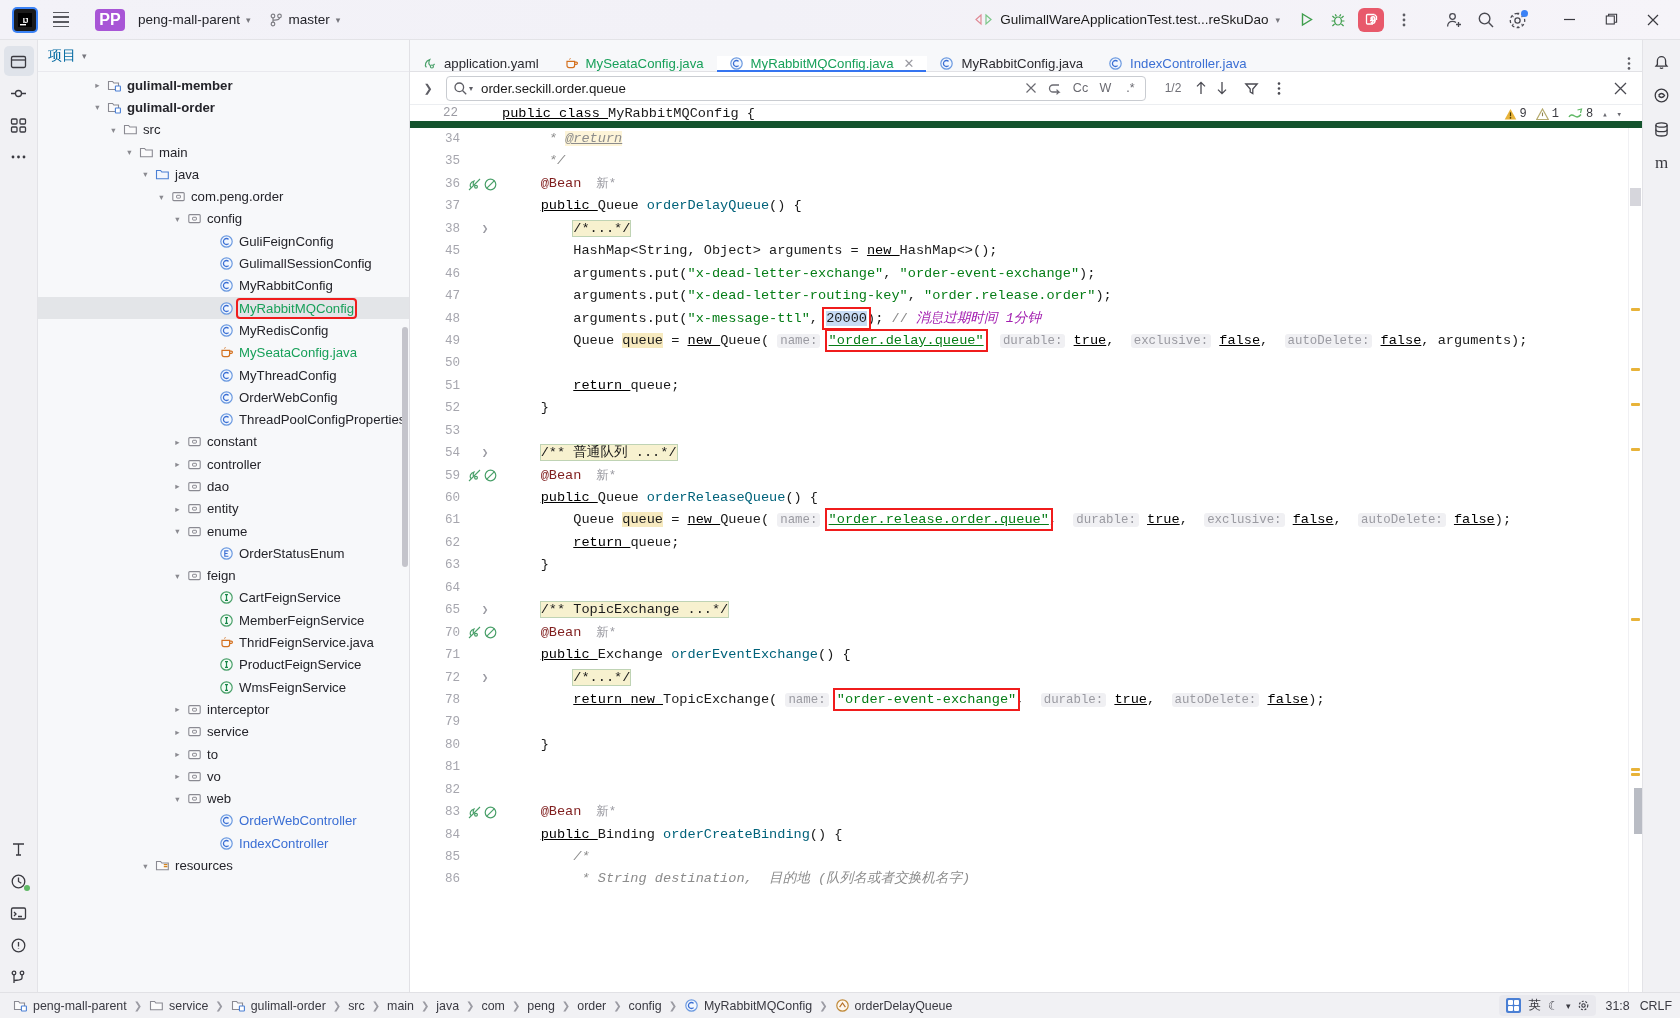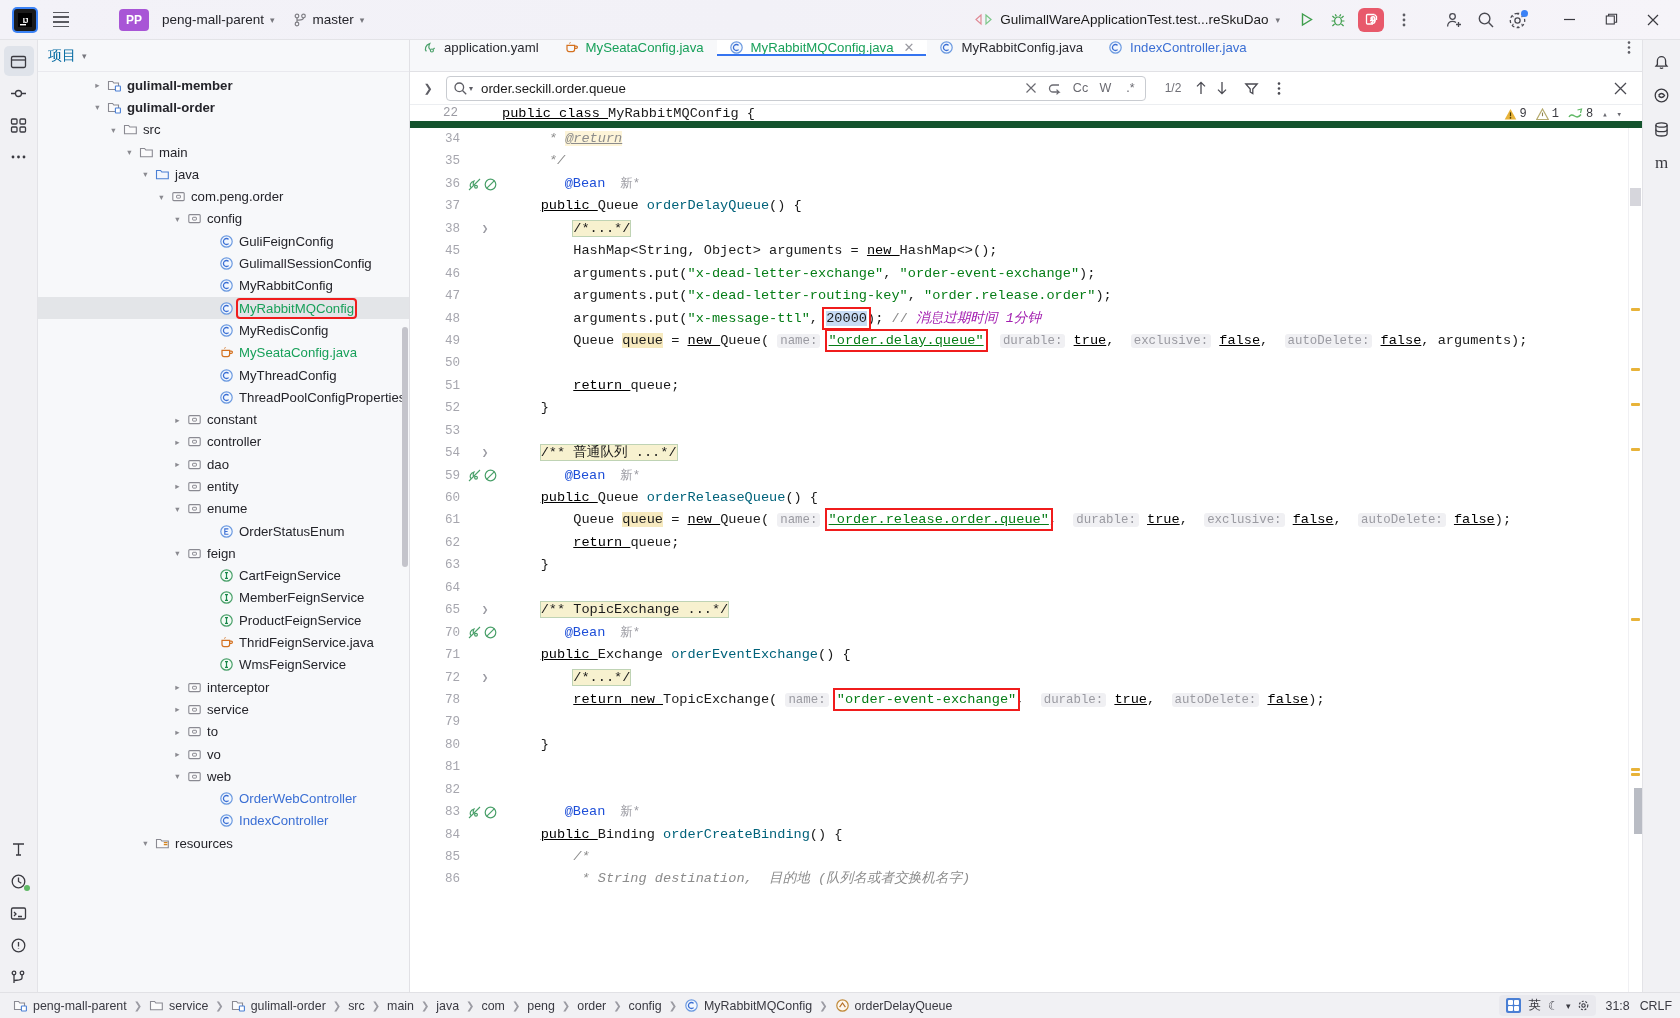--- a/index.html
+++ b/index.html
@@ -22,21 +22,21 @@
   .ij-logo {
     width:22px;height:22px;margin:0 8px 0 6px;border-radius:3px;
     background:#1a1a1a; color:#fff; display:flex; align-items:center; justify-content:center;
     font-size:10px; font-weight:bold; letter-spacing:-1px;
     box-shadow:0 0 0 2px #3b82f6;
   }
   .burger { width:26px;height:26px;display:flex;flex-direction:column;justify-content:center;gap:3px;align-items:center;margin-right:10px;cursor:pointer;border-radius:4px;}
   .burger i { display:block; width:16px; height:1.6px; background:#5a5a60; }
   .proj-badge {
     width:30px;height:22px;border-radius:4px;background:#a855d6;color:#fff;
-    font-size:12px;font-weight:bold;display:flex;align-items:center;justify-content:center;margin-right:7px;margin-left:24px;
+    font-size:16px;font-weight:bold;display:flex;align-items:center;justify-content:center;margin-right:7px;
   }
   .tb-item { display:flex;align-items:center;gap:6px;padding:3px 7px;border-radius:5px;cursor:pointer;font-size:13.5px;color:#24242a;}
   .chev { font-size:9px; color:#77777e; }
   .branch-icon{width:14px;height:14px;opacity:.75;}
   .tb-spacer{flex:1;}
   .run-config{display:flex;align-items:center;gap:7px;padding:3px 8px;border-radius:5px;cursor:pointer;font-size:13.5px;}
   .icon-btn{width:28px;height:28px;display:flex;align-items:center;justify-content:center;border-radius:5px;cursor:pointer;}
   .redbadge{
     width:26px;height:24px;border-radius:6px;background:#e8596b;color:#fff;
     display:flex;align-items:center;justify-content:center;cursor:pointer;margin:0 2px;position:relative;
@@ -75,21 +75,21 @@
   .ticon{width:18px;flex:0 0 18px;display:flex;align-items:center;justify-content:center;margin-right:4px;}
   .tlabel{color:#24242a;}
   .tlabel.bold{font-weight:bold;}
   .tlabel.green{color:#18a05a;}
   .tlabel.blue{color:#3b6fd4;}
   .redbox{outline:2.5px solid #f01c1c;outline-offset:1px;border-radius:1px;}
   .scrollthumb{position:absolute;right:1px;width:6px;border-radius:3px;background:#c4c4cb;}
 
   
   .editor{flex:1;display:flex;flex-direction:column;min-width:0;background:#fff;}
-  .tabbar{height:32px;flex:0 0 32px;display:flex;align-items:flex-start;background:#f7f8fa;border-bottom:1px solid #e1e1e5;}
+  .tabbar{height:32px;flex:0 0 32px;display:flex;align-items:flex-end;background:#f7f8fa;border-bottom:1px solid #e1e1e5;}
   .etab{display:flex;align-items:center;gap:7px;padding:0 12px;font-size:13.2px;cursor:pointer;position:relative;color:#2a2a30;border-right:1px solid transparent;}
   .etab.active{background:#fff;}
   .etab.active:after{content:"";position:absolute;left:0;right:0;bottom:-1px;height:2.5px;background:#3574f0;}
   .etab .tx{white-space:nowrap;}
   .etab .tx.green{color:#18a05a;}
   .etab .tx.blue{color:#3b6fd4;}
   .etab .xc{font-size:13px;color:#9a9aa1;margin-left:3px;}
   .tabbar .fill{flex:1;}
   .tabmore{width:26px;display:flex;align-items:center;justify-content:center;color:#5d5d64;cursor:pointer;}
 
@@ -126,21 +126,21 @@
   .fold{width:34px;flex:0 0 34px;font-family:"Liberation Mono",monospace;font-size:11px;color:#9b9ba3;padding-top:0;}
   .fline{height:22.45px;line-height:22.45px;text-align:center;cursor:pointer;}
   .code{flex:1;font-family:"Liberation Mono",monospace;font-size:13.6px;line-height:22.45px;white-space:pre;padding-left:6px;overflow:hidden;position:relative;}
   .cl{height:22.45px;}
 
   
   .kw{color:#000000;text-decoration:underline;}
   .str{color:#067d17;}
   .cm{color:#a21caf;font-style:italic;}
   .cmn{color:#8c8c8c;}
-  .ann{color:#1d4ed8;margin-left:24px;}
+  .ann{color:#7f1d1d;}
   .mth{color:#00627a;}
   .typ{color:#1a1a1a;}
   .hintp{color:#9a9aa1;background:#f0f0f3;border-radius:3px;padding:0 3px;font-size:12.4px;}
   .hintnew{color:#9a9aa1;font-size:12.4px;}
   .jdoc{color:#8c8c8c;font-style:italic;}
   .jtag{color:#8c8c8c;font-style:italic;text-decoration:underline;background:#fdf4d8;}
   .foldcmt{background:#f7f1cf;outline:1px solid #bfd3b4;}
   .selnum{background:#c8dcf5;}
   .idhl{background:#f7eabf;}
   .match{text-decoration:underline;}
@@ -514,20 +514,31 @@
           </div>
           <div class="trow">
             <span style="width:164px;flex:0 0 164px"></span>
             <span class="tarrow"></span>
             <span class="ticon">
               <svg width="15" height="15" viewBox="0 0 15 15" fill="none">
                 <circle cx="7.5" cy="7.5" r="5.7" stroke="#6c9ae0" stroke-width="1.2" fill="#f2f7fe"></circle>
                 <path d="M9.6 5.4 A3 3 0 1 0 9.6 9.6" stroke="#3b6fd4" stroke-width="1.3"></path>
               </svg>
             </span>
+            <span class="tlabel">OrderWebConfig</span>
+          </div>
+          <div class="trow">
+            <span style="width:164px;flex:0 0 164px"></span>
+            <span class="tarrow"></span>
+            <span class="ticon">
+              <svg width="15" height="15" viewBox="0 0 15 15" fill="none">
+                <circle cx="7.5" cy="7.5" r="5.7" stroke="#6c9ae0" stroke-width="1.2" fill="#f2f7fe"></circle>
+                <path d="M9.6 5.4 A3 3 0 1 0 9.6 9.6" stroke="#3b6fd4" stroke-width="1.3"></path>
+              </svg>
+            </span>
             <span class="tlabel">ThreadPoolConfigProperties</span>
           </div>
           <div class="trow">
             <span style="width:132px;flex:0 0 132px"></span>
             <span class="tarrow">▸</span>
             <span class="ticon">
               <svg width="15" height="15" viewBox="0 0 15 15" fill="none">
                 <rect x="1.8" y="3.6" width="11.4" height="8" rx="1" stroke="#8a8a92" stroke-width="1.1" fill="#fbfbfc"></rect>
                 <rect x="5.6" y="6.3" width="3.8" height="2.8" rx=".5" stroke="#8a8a92" stroke-width="1"></rect>
               </svg>
@@ -614,43 +625,43 @@
           <div class="trow">
             <span style="width:164px;flex:0 0 164px"></span>
             <span class="tarrow"></span>
             <span class="ticon">
               <svg width="15" height="15" viewBox="0 0 15 15" fill="none">
                 <circle cx="7.5" cy="7.5" r="5.7" stroke="#4aa06a" stroke-width="1.2" fill="#f2fbf5"></circle>
                 <path d="M7.5 4.6 V10.4 M6 4.6 H9 M6 10.4 H9" stroke="#18874a" stroke-width="1.2"></path>
               </svg>
             </span>
             <span class="tlabel">MemberFeignService</span>
-          </div>
-          <div class="trow">
-            <span style="width:164px;flex:0 0 164px"></span>
-            <span class="tarrow"></span>
-            <span class="ticon">
-              <svg width="15" height="15" viewBox="0 0 15 15" fill="none">
-                <circle cx="7.5" cy="7.5" r="5.7" stroke="#4aa06a" stroke-width="1.2" fill="#f2fbf5"></circle>
-                <path d="M7.5 4.6 V10.4 M6 4.6 H9 M6 10.4 H9" stroke="#18874a" stroke-width="1.2"></path>
-              </svg>
-            </span>
-            <span class="tlabel">ProductFeignService</span>
           </div>
           <div class="trow">
             <span style="width:164px;flex:0 0 164px"></span>
             <span class="tarrow"></span>
             <span class="ticon">
               <svg width="15" height="15" viewBox="0 0 15 15" fill="none" stroke="#d4711f" stroke-width="1.2">
                 <path d="M3 5.3 H10.6 V9.6 A2 2 0 0 1 8.6 11.6 H5 A2 2 0 0 1 3 9.6 Z"></path>
                 <path d="M10.8 6.2 H12.3 A1.1 1.1 0 0 1 12.3 8.4 H10.8"></path>
                 <path d="M5.6 3.6 C5.6 2.8 6.4 2.9 6.4 2.2" stroke-width="1"></path>
               </svg>
             </span>
             <span class="tlabel">ThridFeignService.java</span>
+          </div>
+          <div class="trow">
+            <span style="width:164px;flex:0 0 164px"></span>
+            <span class="tarrow"></span>
+            <span class="ticon">
+              <svg width="15" height="15" viewBox="0 0 15 15" fill="none">
+                <circle cx="7.5" cy="7.5" r="5.7" stroke="#4aa06a" stroke-width="1.2" fill="#f2fbf5"></circle>
+                <path d="M7.5 4.6 V10.4 M6 4.6 H9 M6 10.4 H9" stroke="#18874a" stroke-width="1.2"></path>
+              </svg>
+            </span>
+            <span class="tlabel">ProductFeignService</span>
           </div>
           <div class="trow">
             <span style="width:164px;flex:0 0 164px"></span>
             <span class="tarrow"></span>
             <span class="ticon">
               <svg width="15" height="15" viewBox="0 0 15 15" fill="none">
                 <circle cx="7.5" cy="7.5" r="5.7" stroke="#4aa06a" stroke-width="1.2" fill="#f2fbf5"></circle>
                 <path d="M7.5 4.6 V10.4 M6 4.6 H9 M6 10.4 H9" stroke="#18874a" stroke-width="1.2"></path>
               </svg>
             </span>

